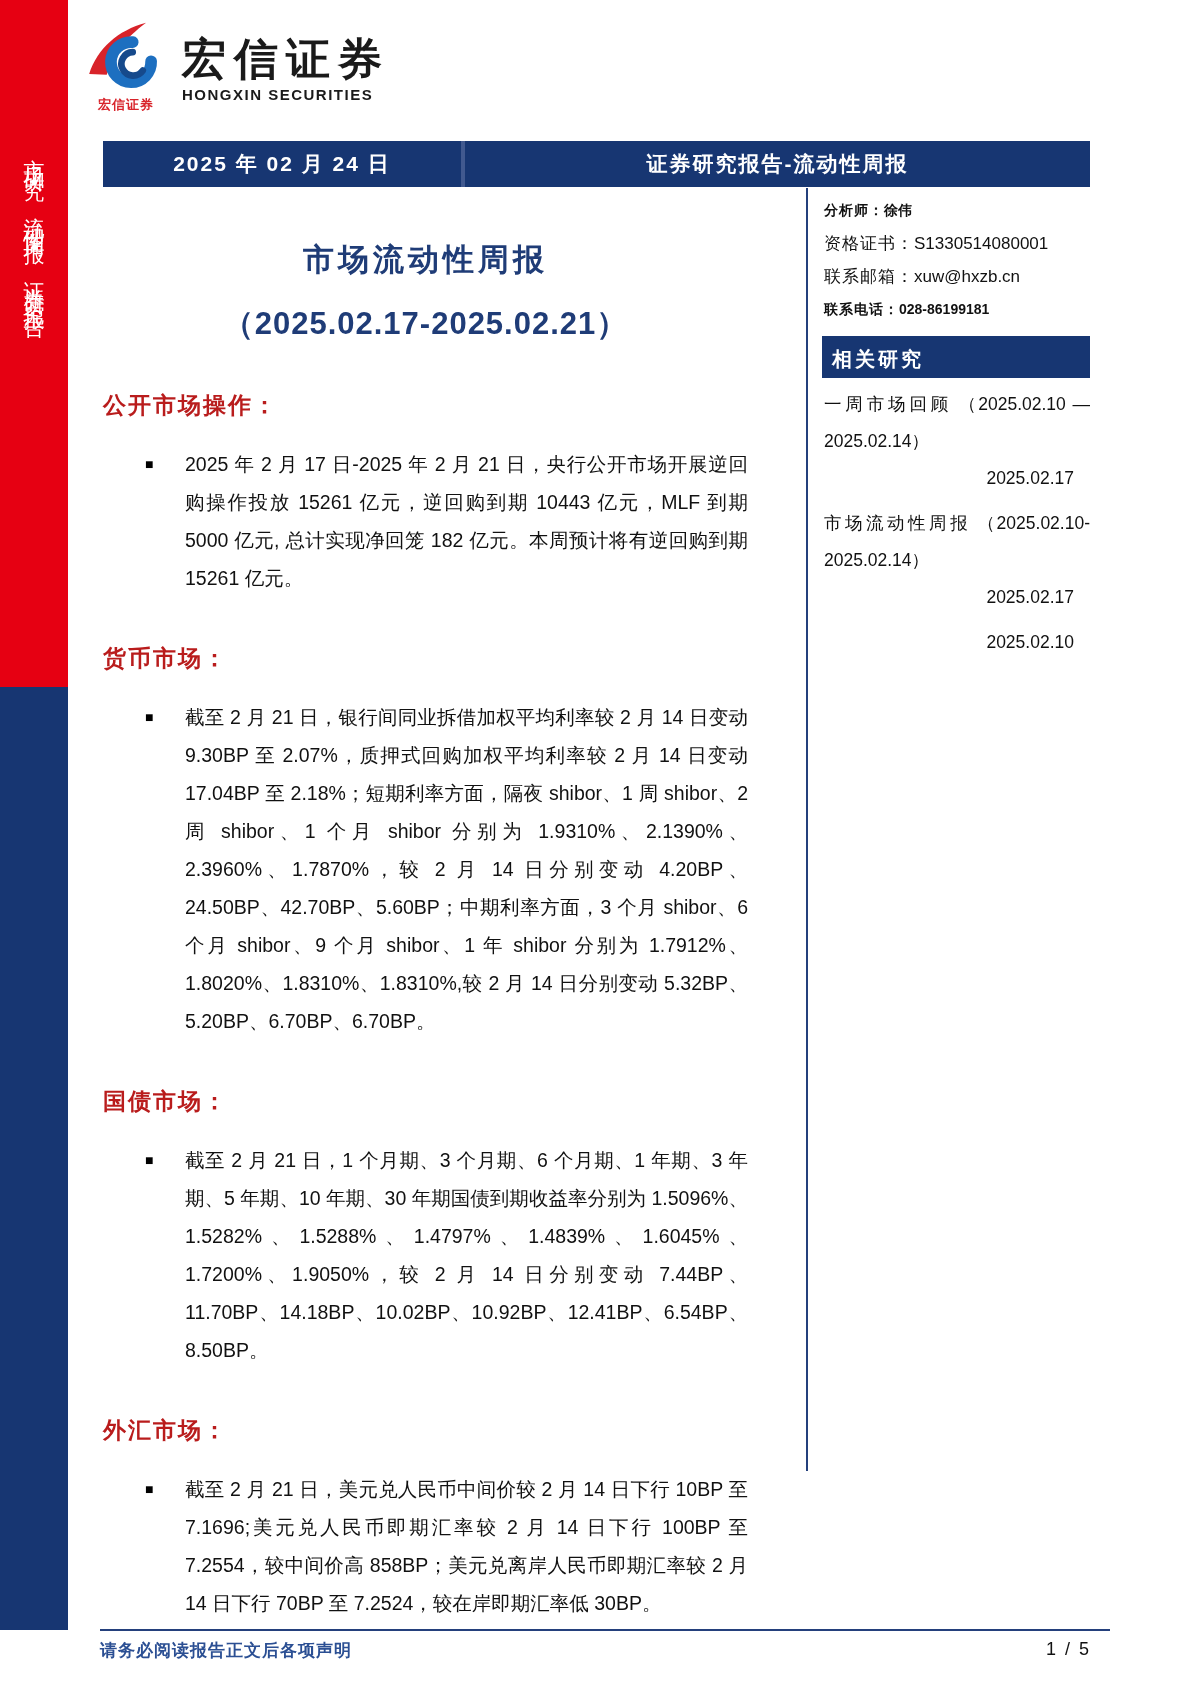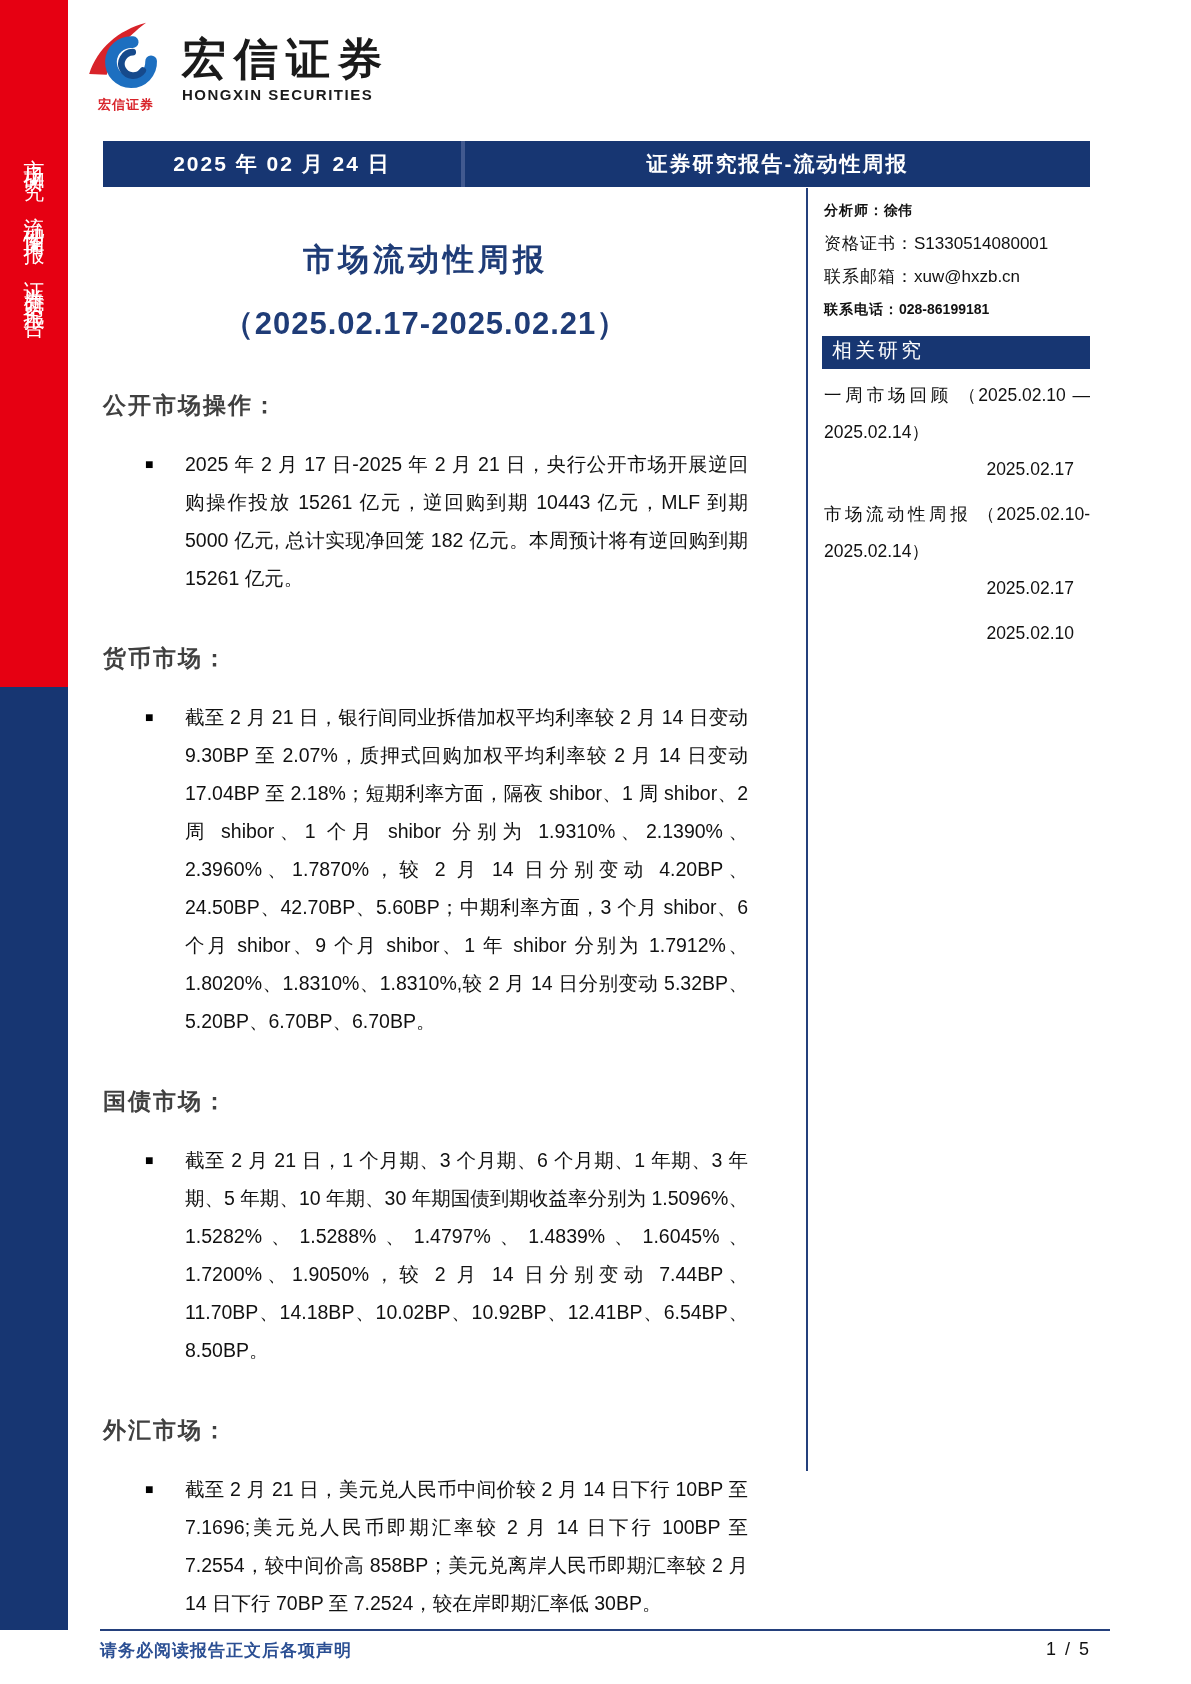--- a/index.html
+++ b/index.html
@@ -34,41 +34,41 @@
   .band-cell.c2{width:359px;}
   .band-cell.c3{flex:1;}
   .band-divider{width:2px;background:#41598f;}
 
   
   .content{position:absolute;left:103px;top:226px;width:645px;}
   .doc-title{margin:0;text-align:center;color:#1f3c77;font-weight:bold;}
   .doc-title .t1{display:block;font-size:31px;letter-spacing:4px;line-height:40px;margin-top:14px;}
   .doc-title .t2{display:block;font-size:31px;letter-spacing:1px;line-height:40px;margin-top:24px;}
   .market-section h2{
-    margin:46px 0 0 0;color:#404040;font-size:23px;font-weight:bold;letter-spacing:2px;
+    margin:46px 0 0 0;color:#b91c1c;font-size:23px;font-weight:bold;letter-spacing:2px;
   }
   .market-section .bullet{display:flex;margin-top:24px;padding-left:42px;}
   .market-section .marker{width:40px;font-size:14px;line-height:38px;color:#000;flex:none;}
   .market-section p{
     flex:1;margin:0;font-size:19.5px;line-height:38px;text-align:justify;text-justify:inter-character;
     color:#111;
   }
 
   
   .right-col{
     position:absolute;left:806px;top:188px;width:266px;height:1283px;
     border-left:2px solid #24407c;padding-left:16px;
   }
   .analyst{margin-top:6px;}
   .analyst-row{font-size:17px;line-height:33px;color:#111;}
   .analyst-row.strong{font-weight:bold;font-size:14px;}
   .analyst-row .label{letter-spacing:1px;}
   .related-bar{
     margin:10px 0 0 -2px;background:#173672;color:#fff;
-    font-size:20px;font-weight:normal;letter-spacing:3px;padding:1px 0 5px 10px;
+    font-size:20px;font-weight:bold;letter-spacing:3px;padding:10px 0 5px 10px;
   }
   .related-item{margin-top:8px;}
   .related-item .rel-text{
     margin:6px 0 0 0;font-size:17.5px;line-height:37px;text-align:justify;text-justify:inter-character;color:#111;
   }
   .related-item .rel-text .rel-title{letter-spacing:2px;}
   .related-item .rel-date{font-size:17.5px;line-height:37px;text-align:right;padding-right:16px;color:#111;}
 
   
   .footer-line{position:absolute;left:100px;top:1629px;width:1010px;height:2px;background:#24407c;}

